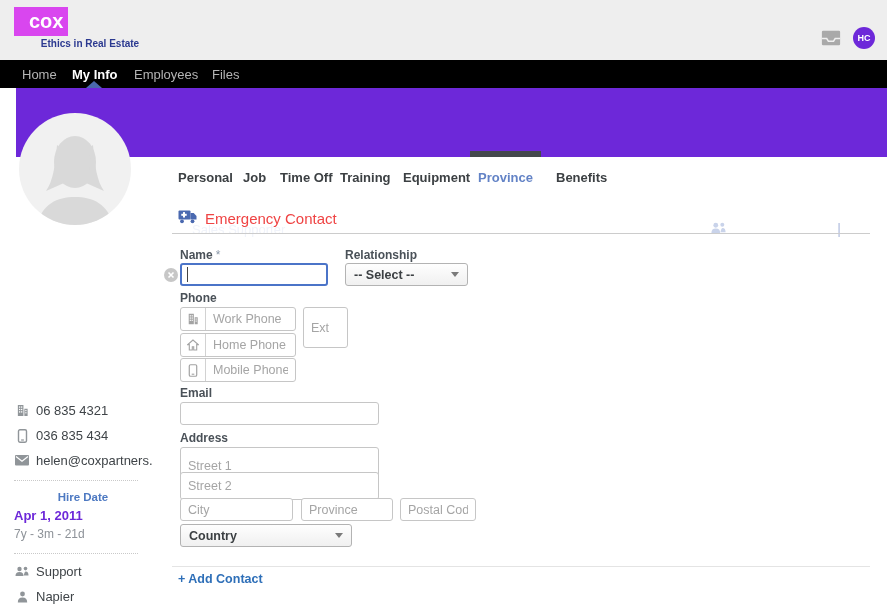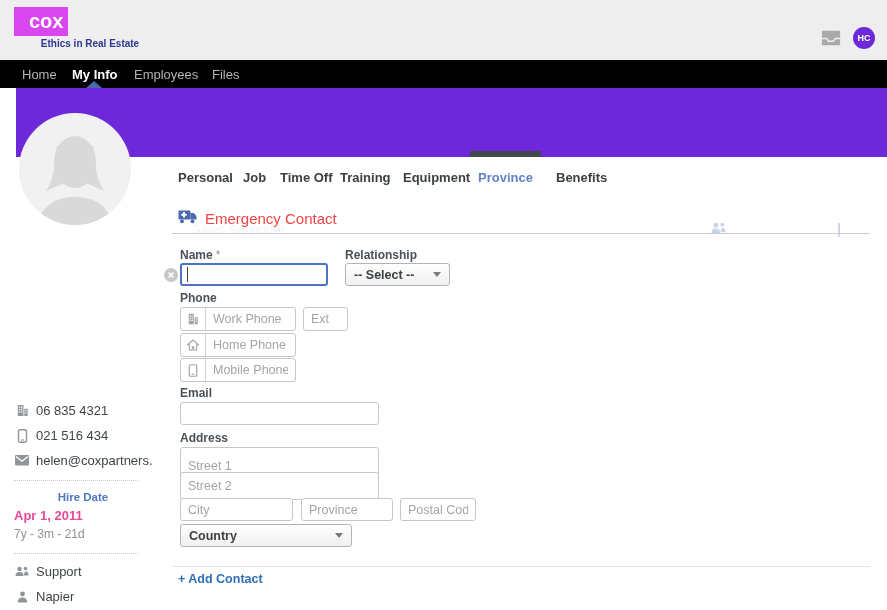--- a/index.html
+++ b/index.html
@@ -49,21 +49,21 @@
   
   #sidebar { left:0; top:157px; width:152px; height:453px; background:#fff; }
   #big-avatar { left:19px; top:113px; width:112px; height:112px; border-radius:50%;
                 background:#f1f1f1; overflow:hidden; z-index:5; }
   #side-content { left:0; top:246px; width:152px; padding-left:14px; }
   .side-row { display:flex; align-items:center; margin-bottom:10px; font-size:13px; color:#3f4448; }
   .side-row .ic { width:16px; margin-right:6px; display:flex; justify-content:center; flex:none; }
   .side-row .txt { white-space:nowrap; overflow:hidden; }
   .dotted { border:none; border-top:1px dotted #c9c9c9; margin:12px 14px 10px 0; }
   .side-label { font-size:11.5px; font-weight:bold; color:#4d79c2; margin-bottom:5px;text-align:center; }
-  .side-strong { font-size:13px; font-weight:bold; color:#ec4899; margin-bottom:4px; }
+  .side-strong { font-size:13px; font-weight:bold; color:#6d28d9; margin-bottom:4px; }
   .side-muted { font-size:12px; color:#8d9298; }
 
   
   #section-head { left:178px; top:208px; display:flex; align-items:center; gap:8px; }
   #section-title { font-size:15px; color:#ef4444; }
   #section-rule { left:172px; top:233px; width:698px; height:1px; background:#cccccc; }
 
   .f-label { position:absolute; font-size:12px; font-weight:600; color:#4a5158; }
   .req { color:#8a97a8; margin-left:3px; font-weight:normal; }
 
@@ -75,34 +75,34 @@
   #name-input { left:180px; top:263px; width:148px; height:23px; border:2px solid #4b74c8; }
   #name-caret { left:187px; top:267px; width:1px; height:15px; background:#444; }
   #remove-contact { left:164px; top:268px; width:14px; height:14px; cursor:pointer; }
 
   .select-box { position:absolute; height:23px; border:1px solid #b3b3b3; border-radius:3px;
                 background:linear-gradient(#fefefe,#f0f0f0); display:flex; align-items:center;
                 padding:0 8px; font-size:12.5px; color:#3c4043; cursor:pointer; }
   .select-box .val { flex:1; font-weight:600; }
   .select-box .caret { width:0; height:0; border-left:4px solid transparent;
                        border-right:4px solid transparent; border-top:5px solid #7a7a7a; }
-  #relationship-select { left:345px; top:263px; width:105px; }
+  #relationship-select { left:345px; top:263px; width:123px; }
   #country-select { left:180px; top:524px; width:172px; }
 
   .phone-wrap { position:absolute; height:24px; border:1px solid #c6c6c6; border-radius:3px;
                 background:#fff; display:flex; align-items:stretch; }
   .phone-wrap .pic { width:25px; border-right:1px solid #d2d2d2; display:flex;
                      align-items:center; justify-content:center; flex:none; }
   .phone-wrap input { border:none; outline:none; width:100%; font-family:inherit;
                       font-size:12.5px; color:#333; padding:0 7px; background:transparent; }
   .phone-wrap input::placeholder { color:#a5a5a5; opacity:1; }
   #work-phone-wrap { left:180px; top:307px; width:116px; }
   #home-phone-wrap { left:180px; top:333px; width:116px; }
   #mobile-phone-wrap { left:180px; top:358px; width:116px; }
-  #ext-input { left:303px; top:307px; width:45px; height:24px; }
+  #ext-input { left:303px; top:307px; width:45px; height:41px; }
   #email-input { left:180px; top:402px; width:199px; height:23px; }
   #street1-input { left:180px; top:447px; width:199px; height:38px; }
   #street2-input { left:180px; top:472px; width:199px; height:28px; }
   #city-input { left:180px; top:498px; width:113px; height:23px; }
   #province-input { left:301px; top:498px; width:92px; height:23px; }
   #postal-input { left:400px; top:498px; width:76px; height:23px; }
 
   #name-label { left:180px; top:248px; }
   #relationship-label { left:345px; top:248px; }
   #phone-label { left:180px; top:291px; }
@@ -202,21 +202,21 @@
       <span class="txt">06 835 4321</span>
     </div>
 
     <div class="side-row">
       <span class="ic">
         <svg width="11" height="14" viewBox="0 0 10 14">
           <rect x="1" y="0.8" width="8" height="12.4" rx="1.4" fill="none" stroke="#909599" stroke-width="1.4"></rect>
           <rect x="3.6" y="10.4" width="2.8" height="1.2" fill="#909599"></rect>
         </svg>
       </span>
-      <span class="txt">021 516 434</span>
+      <span class="txt">036 835 434</span>
     </div>
 
     <div class="side-row">
       <span class="ic">
         <svg width="14" height="11" viewBox="0 0 14 11">
           <rect width="14" height="10.5" rx="1" fill="#909599"></rect>
           <path d="M1 1.5 L7 6.2 L13 1.5" stroke="#ffffff" stroke-width="1.2" fill="none"></path>
         </svg>
       </span>
       <span class="txt">helen@coxpartners.c…</span>

